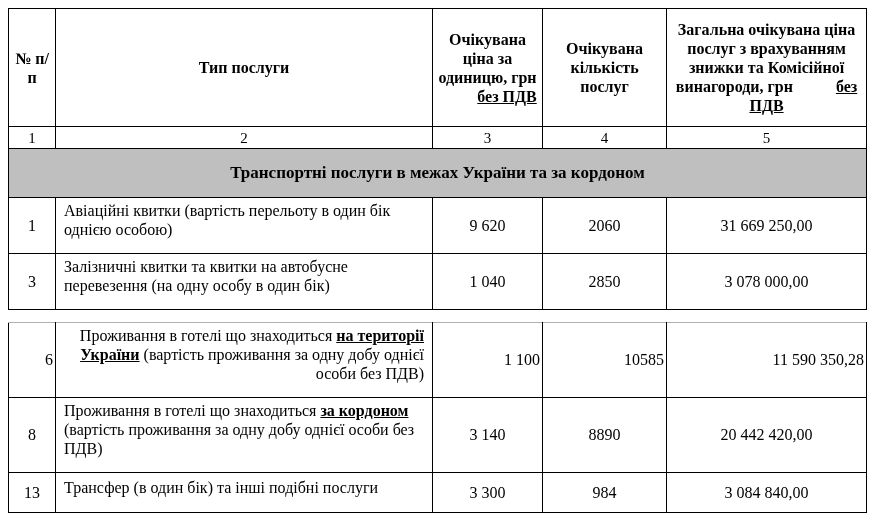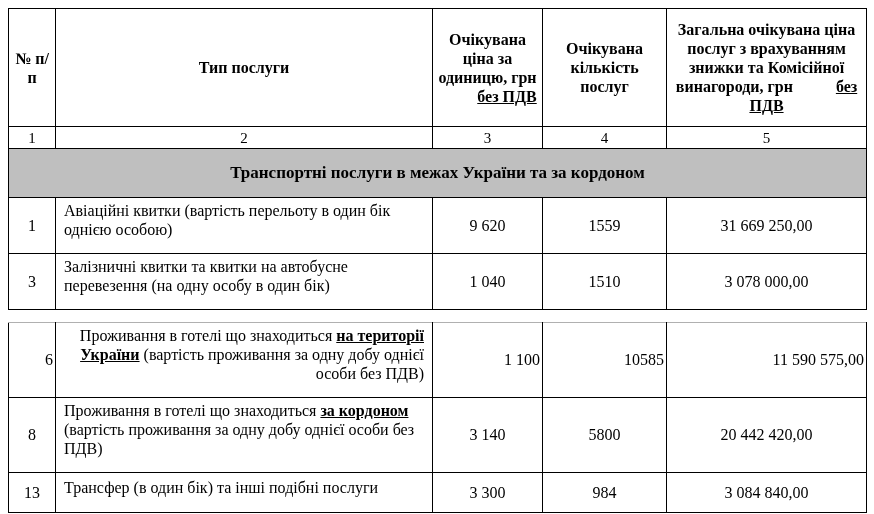--- a/index.html
+++ b/index.html
@@ -115,28 +115,28 @@
       </tr>
     </thead>
     <tbody id="bodyA">
         <tr class="section-row">
           <td colspan="5" class="section">Транспортні послуги в межах України та за кордоном</td>
         </tr>
         <tr class="service-row">
           <td class="c-num">1</td>
           <td class="c-desc"><span>Авіаційні квитки (вартість перельоту в один бік однією особою)</span></td>
           <td class="c-val">9 620</td>
-          <td class="c-val">1559</td>
+          <td class="c-val">2060</td>
           <td class="c-val">31 669 250,00</td>
         </tr>
         <tr class="service-row">
           <td class="c-num">3</td>
           <td class="c-desc"><span>Залізничні квитки та квитки на автобусне перевезення (на одну особу в один бік)</span></td>
           <td class="c-val">1 040</td>
-          <td class="c-val">1510</td>
+          <td class="c-val">2850</td>
           <td class="c-val">3 078 000,00</td>
         </tr>
       </tbody>
   </table>
 
   <div class="table-gap"></div>
 
   <table class="doc" id="tableB">
     <colgroup>
       <col class="c1">
@@ -144,27 +144,27 @@
         <col class="c3">
         <col class="c4">
         <col class="c5">
     </colgroup>
     <tbody id="bodyB">
         <tr class="service-row">
           <td class="c-num">6</td>
           <td class="c-desc"><span>Проживання в готелі що знаходиться </span><span class="bu">на території України</span><span> (вартість проживання за одну добу однієї особи без ПДВ)</span></td>
           <td class="c-val">1 100</td>
           <td class="c-val">10585</td>
-          <td class="c-val">11 590 575,00</td>
+          <td class="c-val">11 590 350,28</td>
         </tr>
         <tr class="service-row">
           <td class="c-num">8</td>
           <td class="c-desc"><span>Проживання в готелі що знаходиться </span><span class="bu">за кордоном</span><span> (вартість проживання за одну добу однієї особи без ПДВ)</span></td>
           <td class="c-val">3 140</td>
-          <td class="c-val">5800</td>
+          <td class="c-val">8890</td>
           <td class="c-val">20 442 420,00</td>
         </tr>
         <tr class="service-row">
           <td class="c-num">13</td>
           <td class="c-desc"><span>Трансфер (в один бік) та інші подібні послуги</span></td>
           <td class="c-val">3 300</td>
           <td class="c-val">984</td>
           <td class="c-val">3 084 840,00</td>
         </tr>
       </tbody>

